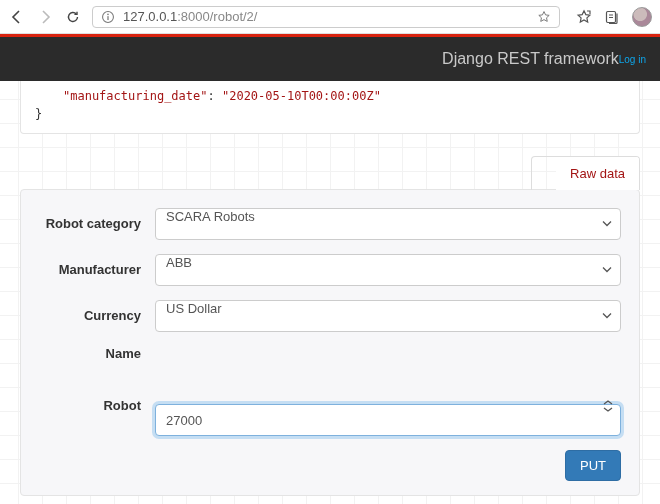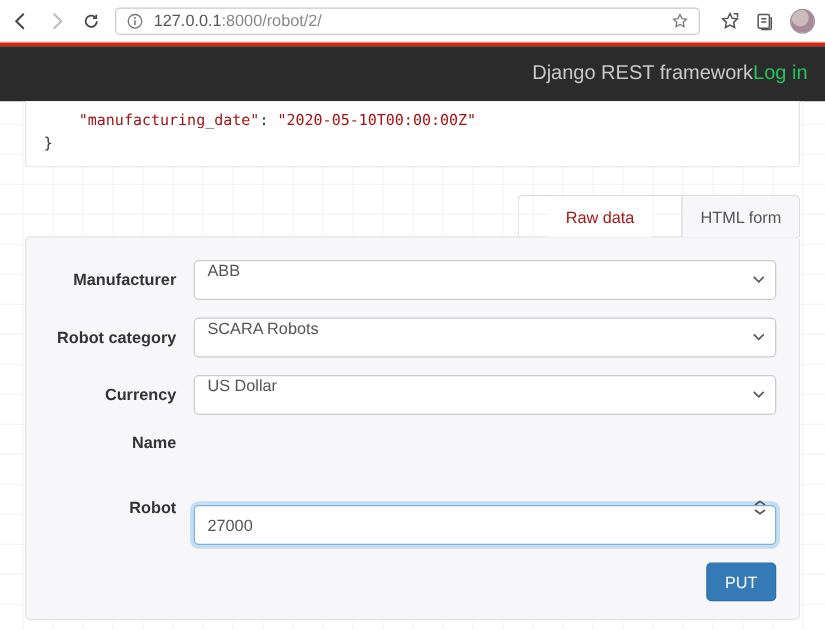--- a/index.html
+++ b/index.html
@@ -10,21 +10,21 @@
   .nav-btn.disabled { color: #bbb; }
   .url-bar { flex: 1; display: flex; align-items: center; border: 1px solid #ccc; border-radius: 4px; height: 22px; padding: 0 8px; gap: 8px; background: #fff; }
   .url-prefix { color: #555; }
   .url-rest { color: #888; }
   .right-icons { display: flex; align-items: center; gap: 12px; padding-left: 6px; }
   .avatar { width: 20px; height: 20px; border-radius: 50%; background: radial-gradient(circle at 40% 35%, #cbb 0 40%, #a89 45% 100%); border: 1px solid #999; }
   
   .red-line { height: 3px; background: #d9230f; }
   .drf-header { background: #2b2b2b; color: #bdbdbd; height: 44px; display: flex; align-items: center; padding: 0 14px; justify-content: flex-end; }
   .drf-title { font-size: 16px; font-weight: 400; color: #c9c9c9; }
-  .login-link { color: #22c55e; font-size: 16px; }
+  .login-link { color: #0ea5e9; font-size: 10px; }
   
   .page-body { padding: 0 20px 20px; background-image: linear-gradient(#f2f2f2 1px, transparent 1px), linear-gradient(90deg, #f2f2f2 1px, transparent 1px); background-size: 24px 24px; background-position: -6px -6px; }
   .json-panel { background: #fff; border: 1px solid #e4e4e4; border-top: none; border-radius: 0 0 4px 4px; padding: 6px 14px 10px; font-family: Consolas, Menlo, monospace; font-size: 12px; color: #333; line-height: 1.5; }
   .json-indent { padding-left: 28px; }
   .jk { color: #a31515; } 
   .jv { color: #a31515; } 
   .jp { color: #333; }
   .jb { color: #333; }
   
   .tab-row { display: flex; justify-content: flex-end; margin: 22px 0 0; }
@@ -105,40 +105,39 @@
   <div class="json-panel">
     <div class="json-indent">
       <span class="jk">"manufacturing_date"</span><span class="jp">: </span><span class="jv">"2020-05-10T00:00:00Z"</span>
     </div>
     <div class="jb">}</div>
   </div>
 
   <div class="tab-row">
     <div class="tabs">
       <div class="tab">Raw data</div>
-      <div class="tab active">HTML form</div>
     </div>
   </div>
 
   <div class="form-panel">
 
     <div class="form-row">
-      <div class="form-label">Manufacturer</div>
+      <div class="form-label">Robot category</div>
       <div class="form-control-wrap">
-        <div class="form-select"><span>ABB</span></div>
+        <div class="form-select"><span>SCARA Robots</span></div>
         <span class="select-caret"><svg width="10" height="10" viewBox="0 0 10 10">
               <path d="M1 3l4 4 4-4" fill="none" stroke="#555" stroke-width="1.3"></path>
             </svg></span>
       </div>
     </div>
 
     <div class="form-row">
-      <div class="form-label">Robot category</div>
+      <div class="form-label">Manufacturer</div>
       <div class="form-control-wrap">
-        <div class="form-select"><span>SCARA Robots</span></div>
+        <div class="form-select"><span>ABB</span></div>
         <span class="select-caret"><svg width="10" height="10" viewBox="0 0 10 10">
               <path d="M1 3l4 4 4-4" fill="none" stroke="#555" stroke-width="1.3"></path>
             </svg></span>
       </div>
     </div>
 
     <div class="form-row">
       <div class="form-label">Currency</div>
       <div class="form-control-wrap">
         <div class="form-select"><span>US Dollar</span></div>

